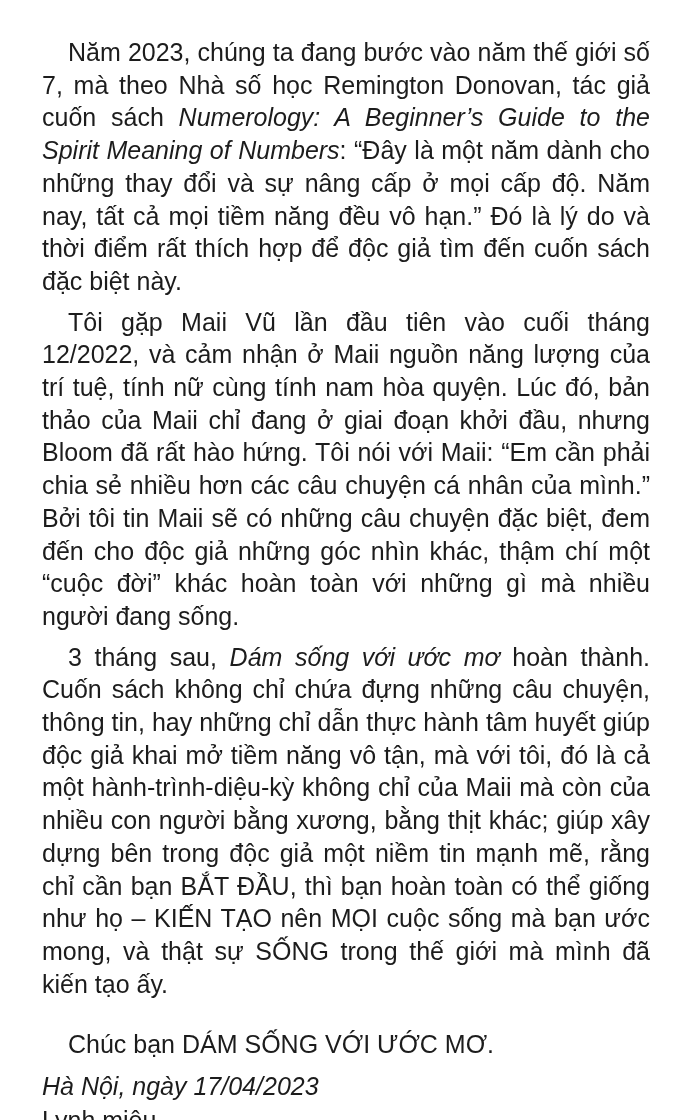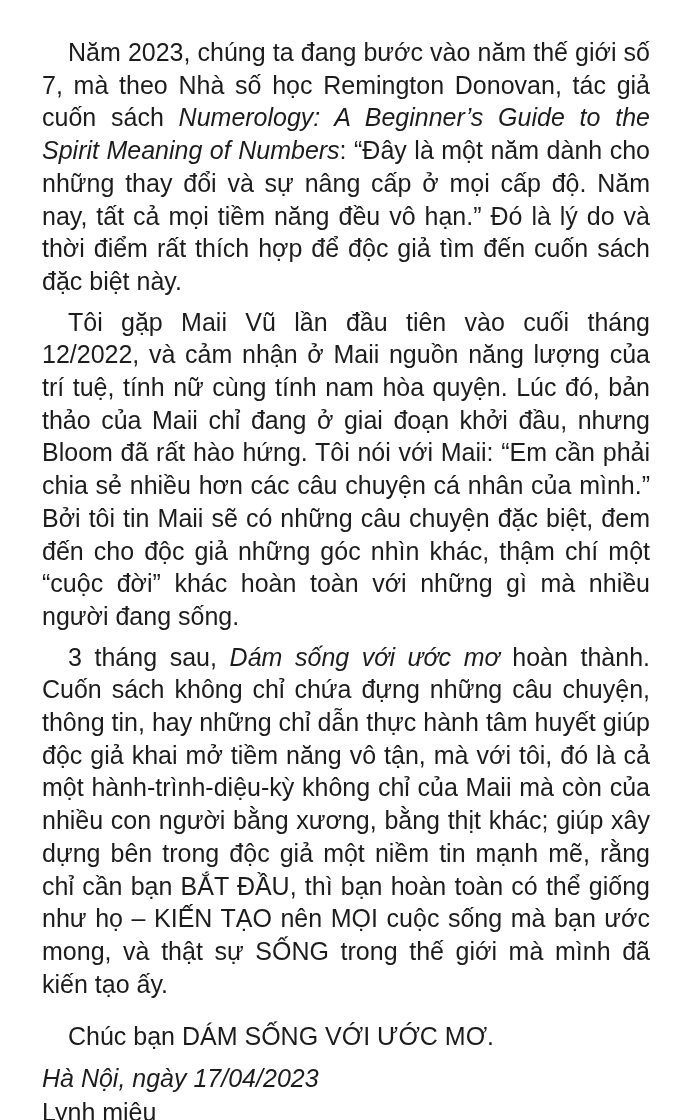--- a/index.html
+++ b/index.html
@@ -42,21 +42,21 @@
     font-size: 25px;
     line-height: 32.7px;
     text-align: justify;
     text-indent: 26px;
     color: #1c1c1c;
   }
   .body-text p.first {
     margin-top: 36px;
   }
   .body-text p.wish {
-    margin-top: 20px;
+    margin-top: 28px;
     text-align: left;
   }
   .italic { font-style: italic; }
   .signature {
     margin-top: 8px;
     font-size: 25px;
     line-height: 34px;
   }
   .sig-date { font-style: italic; font-weight: 400; }
   .sig-author { font-weight: 400; }

